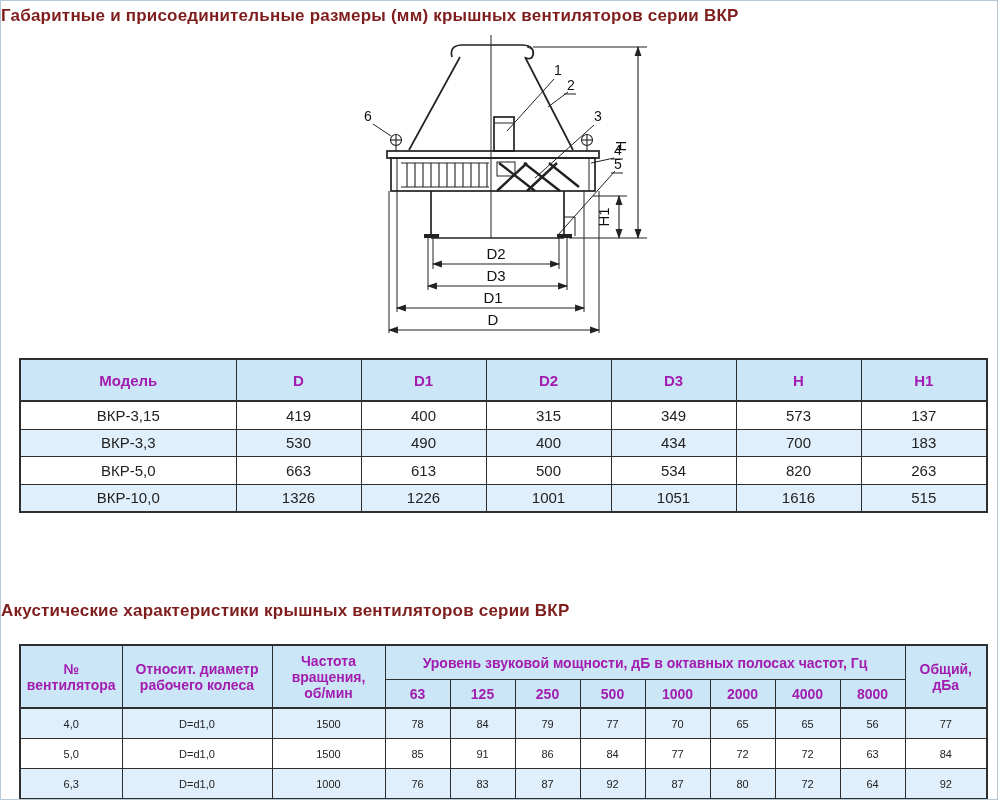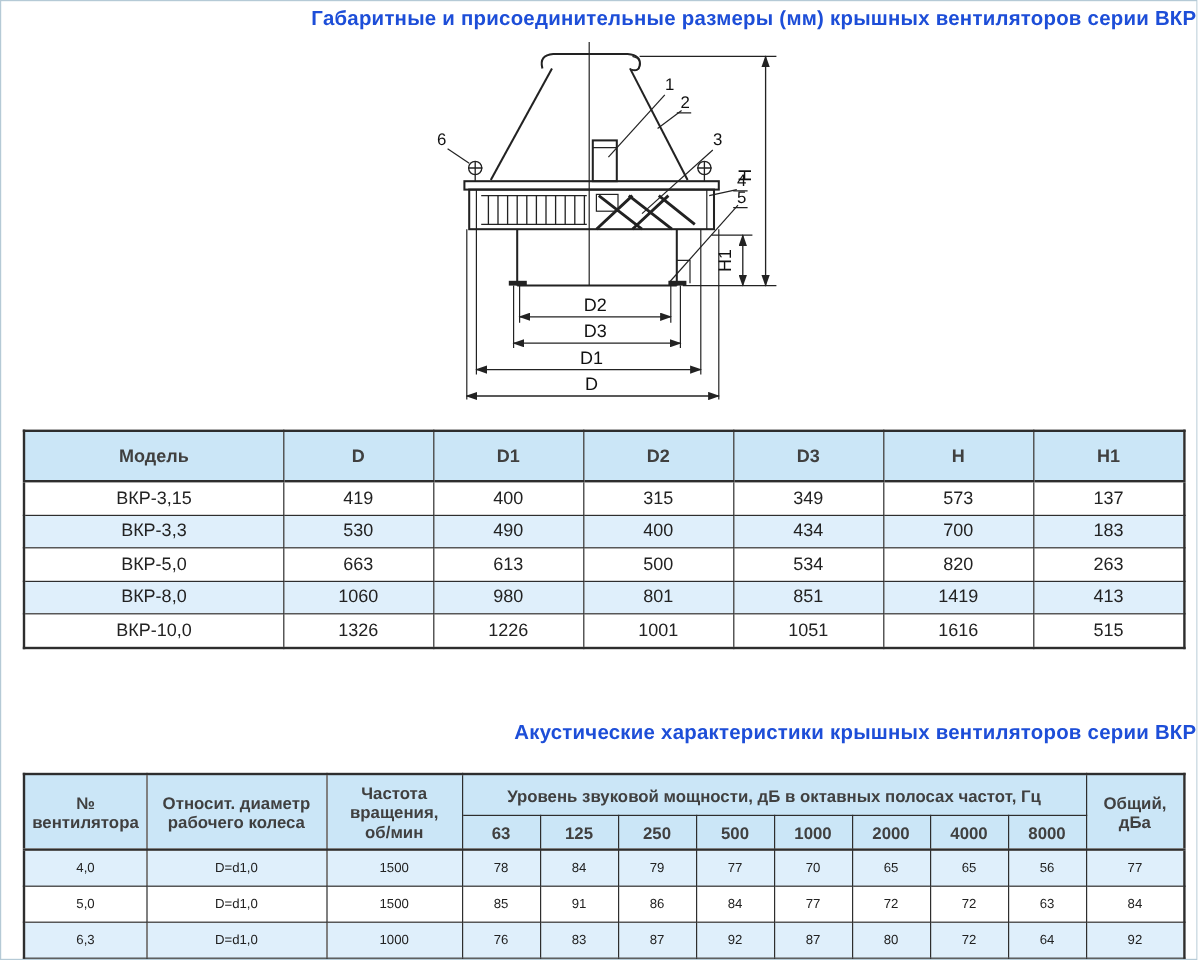--- a/index.html
+++ b/index.html
@@ -2,22 +2,22 @@
 <html><head>
 <meta charset="utf-8">
 <style>
   html,body{margin:0;padding:0;background:#fff;}
   .page{
     position:relative;width:998px;height:800px;box-sizing:border-box;
     background:#fff;border:1px solid #b5cad6;overflow:hidden;
     font-family:"Liberation Sans","DejaVu Sans",sans-serif;color:#222;
   }
   .title{
-    position:absolute;left:0;width:100%;text-align:right;
-    font-weight:bold;font-size:17px;color:#1d4ed8;letter-spacing:.2px;
+    position:absolute;left:0;width:100%;text-align:left;
+    font-weight:bold;font-size:17px;color:#7f1d1d;letter-spacing:.2px;
   }
   #title1{top:5px;}
   #title2{top:600px;}
 
   .drawing{position:absolute;top:30px;left:0;width:998px;height:326px;}
   svg.fan{position:absolute;left:320px;top:0;}
   .legend{position:absolute;left:656px;top:76px;font-size:13px;line-height:15px;color:#1a1a1a;}
   .legend div{white-space:nowrap;}
 
   
@@ -25,21 +25,21 @@
   .t{fill:none;stroke:#222;stroke-width:1;}
   .d{fill:none;stroke:#222;stroke-width:1.1;}
   .solid{fill:#222;stroke:none;}
   text.dim{font:15px "Liberation Sans",sans-serif;fill:#111;}
   text.callout{font:14px "Liberation Sans",sans-serif;fill:#111;}
 
   table{border-collapse:collapse;position:absolute;left:18px;width:967px;table-layout:fixed;
         border:2px solid #2e2e2e;}
   th,td{border:1px solid #2e2e2e;text-align:center;vertical-align:middle;padding:0 3px;
         overflow:hidden;}
-  th{background:#cbe6f7;color:#404040;font-weight:bold;white-space:pre-line;}
+  th{background:#cbe6f7;color:#a21caf;font-weight:bold;white-space:pre-line;}
   td{color:#222;background:#fff;}
 
   #table1{top:357px;}
   #table1 th{height:40px;font-size:15px;border-bottom:2px solid #2e2e2e;}
   #table1 td{height:26.5px;font-size:15px;}
   #table1 tbody tr:nth-child(even) td{background:#dfeffb;}
 
   #table2{top:643px;}
   #table2 thead tr:first-child th{height:33px;font-size:14px;}
   #table2 thead tr:nth-child(2) th{height:27px;font-size:14px;}
@@ -210,29 +210,20 @@
           <td>183</td>
         </tr>
         <tr>
           <td>ВКР-5,0</td>
           <td>663</td>
           <td>613</td>
           <td>500</td>
           <td>534</td>
           <td>820</td>
           <td>263</td>
-        </tr>
-        <tr>
-          <td>ВКР-8,0</td>
-          <td>1060</td>
-          <td>980</td>
-          <td>801</td>
-          <td>851</td>
-          <td>1419</td>
-          <td>413</td>
         </tr>
         <tr>
           <td>ВКР-10,0</td>
           <td>1326</td>
           <td>1226</td>
           <td>1001</td>
           <td>1051</td>
           <td>1616</td>
           <td>515</td>
         </tr>

